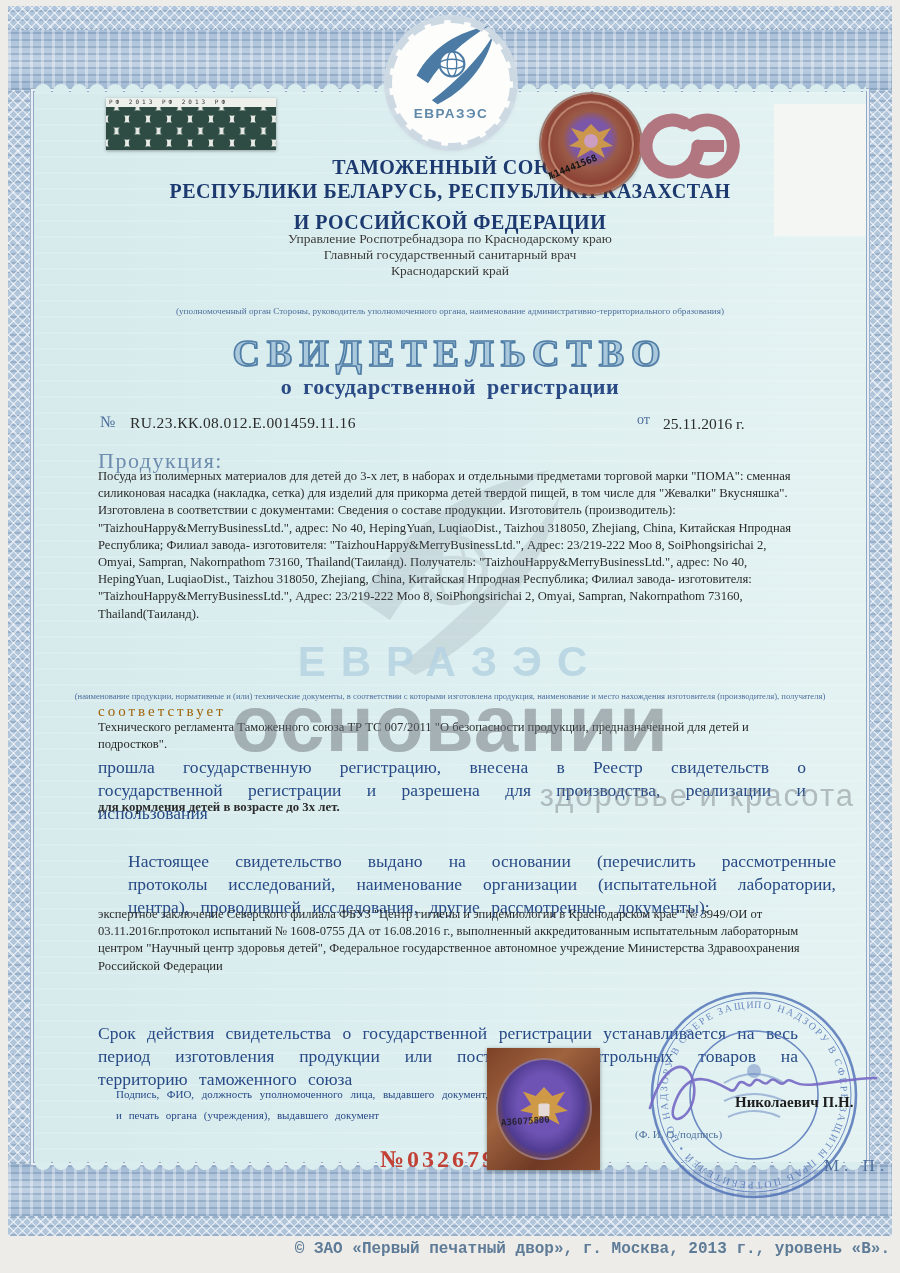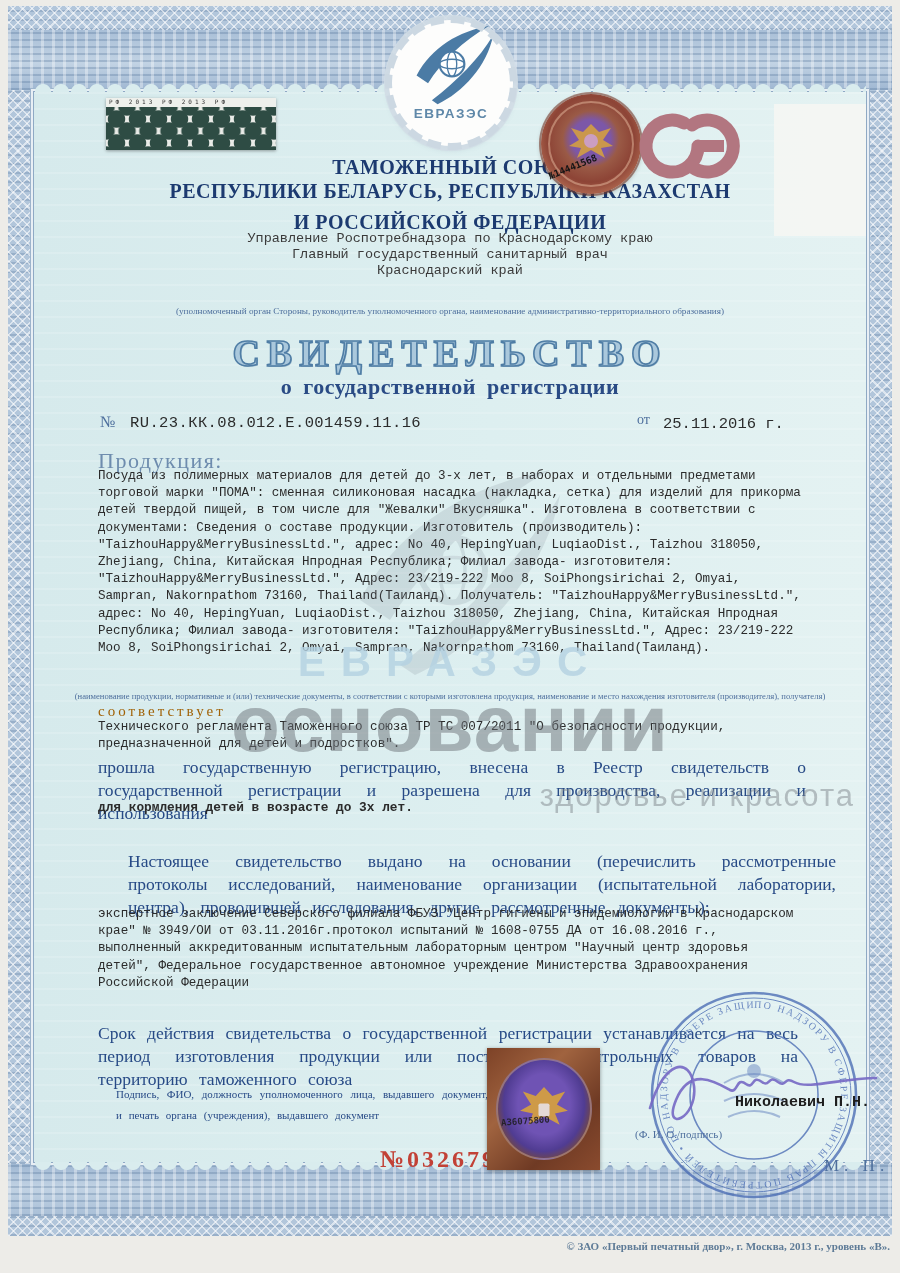--- a/index.html
+++ b/index.html
@@ -32,21 +32,21 @@
     background-size:18px 9px;}
   .inner::after{content:"";position:absolute;left:0;right:0;bottom:-9px;height:9px;
     background:radial-gradient(circle at 9px 0px, #d9ecee 7.5px, rgba(0,0,0,0) 8.5px);
     background-size:18px 9px;}
   .stripes{position:absolute;inset:0;opacity:.5;pointer-events:none;
     background:repeating-linear-gradient(180deg, rgba(255,255,255,.30) 0 2px, rgba(255,255,255,0) 2px 16px);}
   
   .abs{position:absolute;}
   .ctr{left:0;width:900px;text-align:center;}
   .serifblue{color:#274a86;font-family:"Liberation Serif",serif;}
-  .typed{color:#2b2b2b;font-family:Liberation Mono, monospace;}
+  .typed{color:#2b2b2b;font-family:Liberation Serif, serif;}
   .cap{color:#4e6f9d;font-family:"Liberation Serif",serif;}
   
   .union-title{font-weight:bold;color:#1c3a70;font-size:20px;line-height:24px;letter-spacing:.5px;}
   .authority{font-size:13.5px;line-height:15.5px;color:#3a3a3a;}
   .small-cap{font-size:9.2px;white-space:nowrap;}
   .big-title{font-size:38px;font-weight:bold;letter-spacing:7px;color:#aac8dc;
     -webkit-text-stroke:1.6px #4f7da5;text-shadow:1px 1px 0 rgba(79,125,165,.45);}
   .sub-title{font-size:22px;font-weight:bold;color:#2a4b85;word-spacing:5px;letter-spacing:.5px;}
   .para{font-size:17.5px;line-height:23px;text-align:justify;word-spacing:7px;}
   .typedblock{font-size:12.6px;line-height:17.2px;}
@@ -94,22 +94,22 @@
     box-shadow:0 1px 4px rgba(0,0,0,.4);display:flex;align-items:center;justify-content:center;}
   .holo-sq .disc{position:relative;width:92px;height:98px;border-radius:50%;
     background:radial-gradient(ellipse at 50% 45%, #6f53b4 0 40%, #503c92 62%, #7a4a33 78%, #8a4b2e 100%);
     border:2px solid rgba(230,190,150,.4);}
   .holo-sq .num{position:absolute;left:3px;top:56px;transform:rotate(-4deg);
     font-family:"DejaVu Sans Mono",monospace;font-size:9px;font-weight:bold;color:#1c1c1c;opacity:.85;}
   .red-num{left:380px;top:1146px;font-size:24px;letter-spacing:3px;color:#c24136;font-weight:bold;}
   .fio-name{left:735px;top:1094px;font-size:15px;font-weight:bold;color:#1d1d1d;z-index:9;}
   .fio-cap{left:635px;top:1128px;font-size:11px;z-index:9;}
   .mp{left:824px;top:1156px;font-size:17px;letter-spacing:5px;z-index:9;}
-  .footer{left:0;top:1240px;width:890px;text-align:right;font-size:11px;font-weight:bold;
-    color:#5e7b97;font-family:Liberation Serif, serif;}
+  .footer{left:0;top:1240px;width:890px;text-align:right;font-size:16px;font-weight:bold;
+    color:#5e7b97;font-family:Liberation Mono, monospace;}
   .z-text{z-index:5;}
   .z-wm{z-index:6;}
   .z-seal{z-index:8;}
 </style>
 </head>
 <body>
 
 <div class="page">
 
   <div class="cert">

